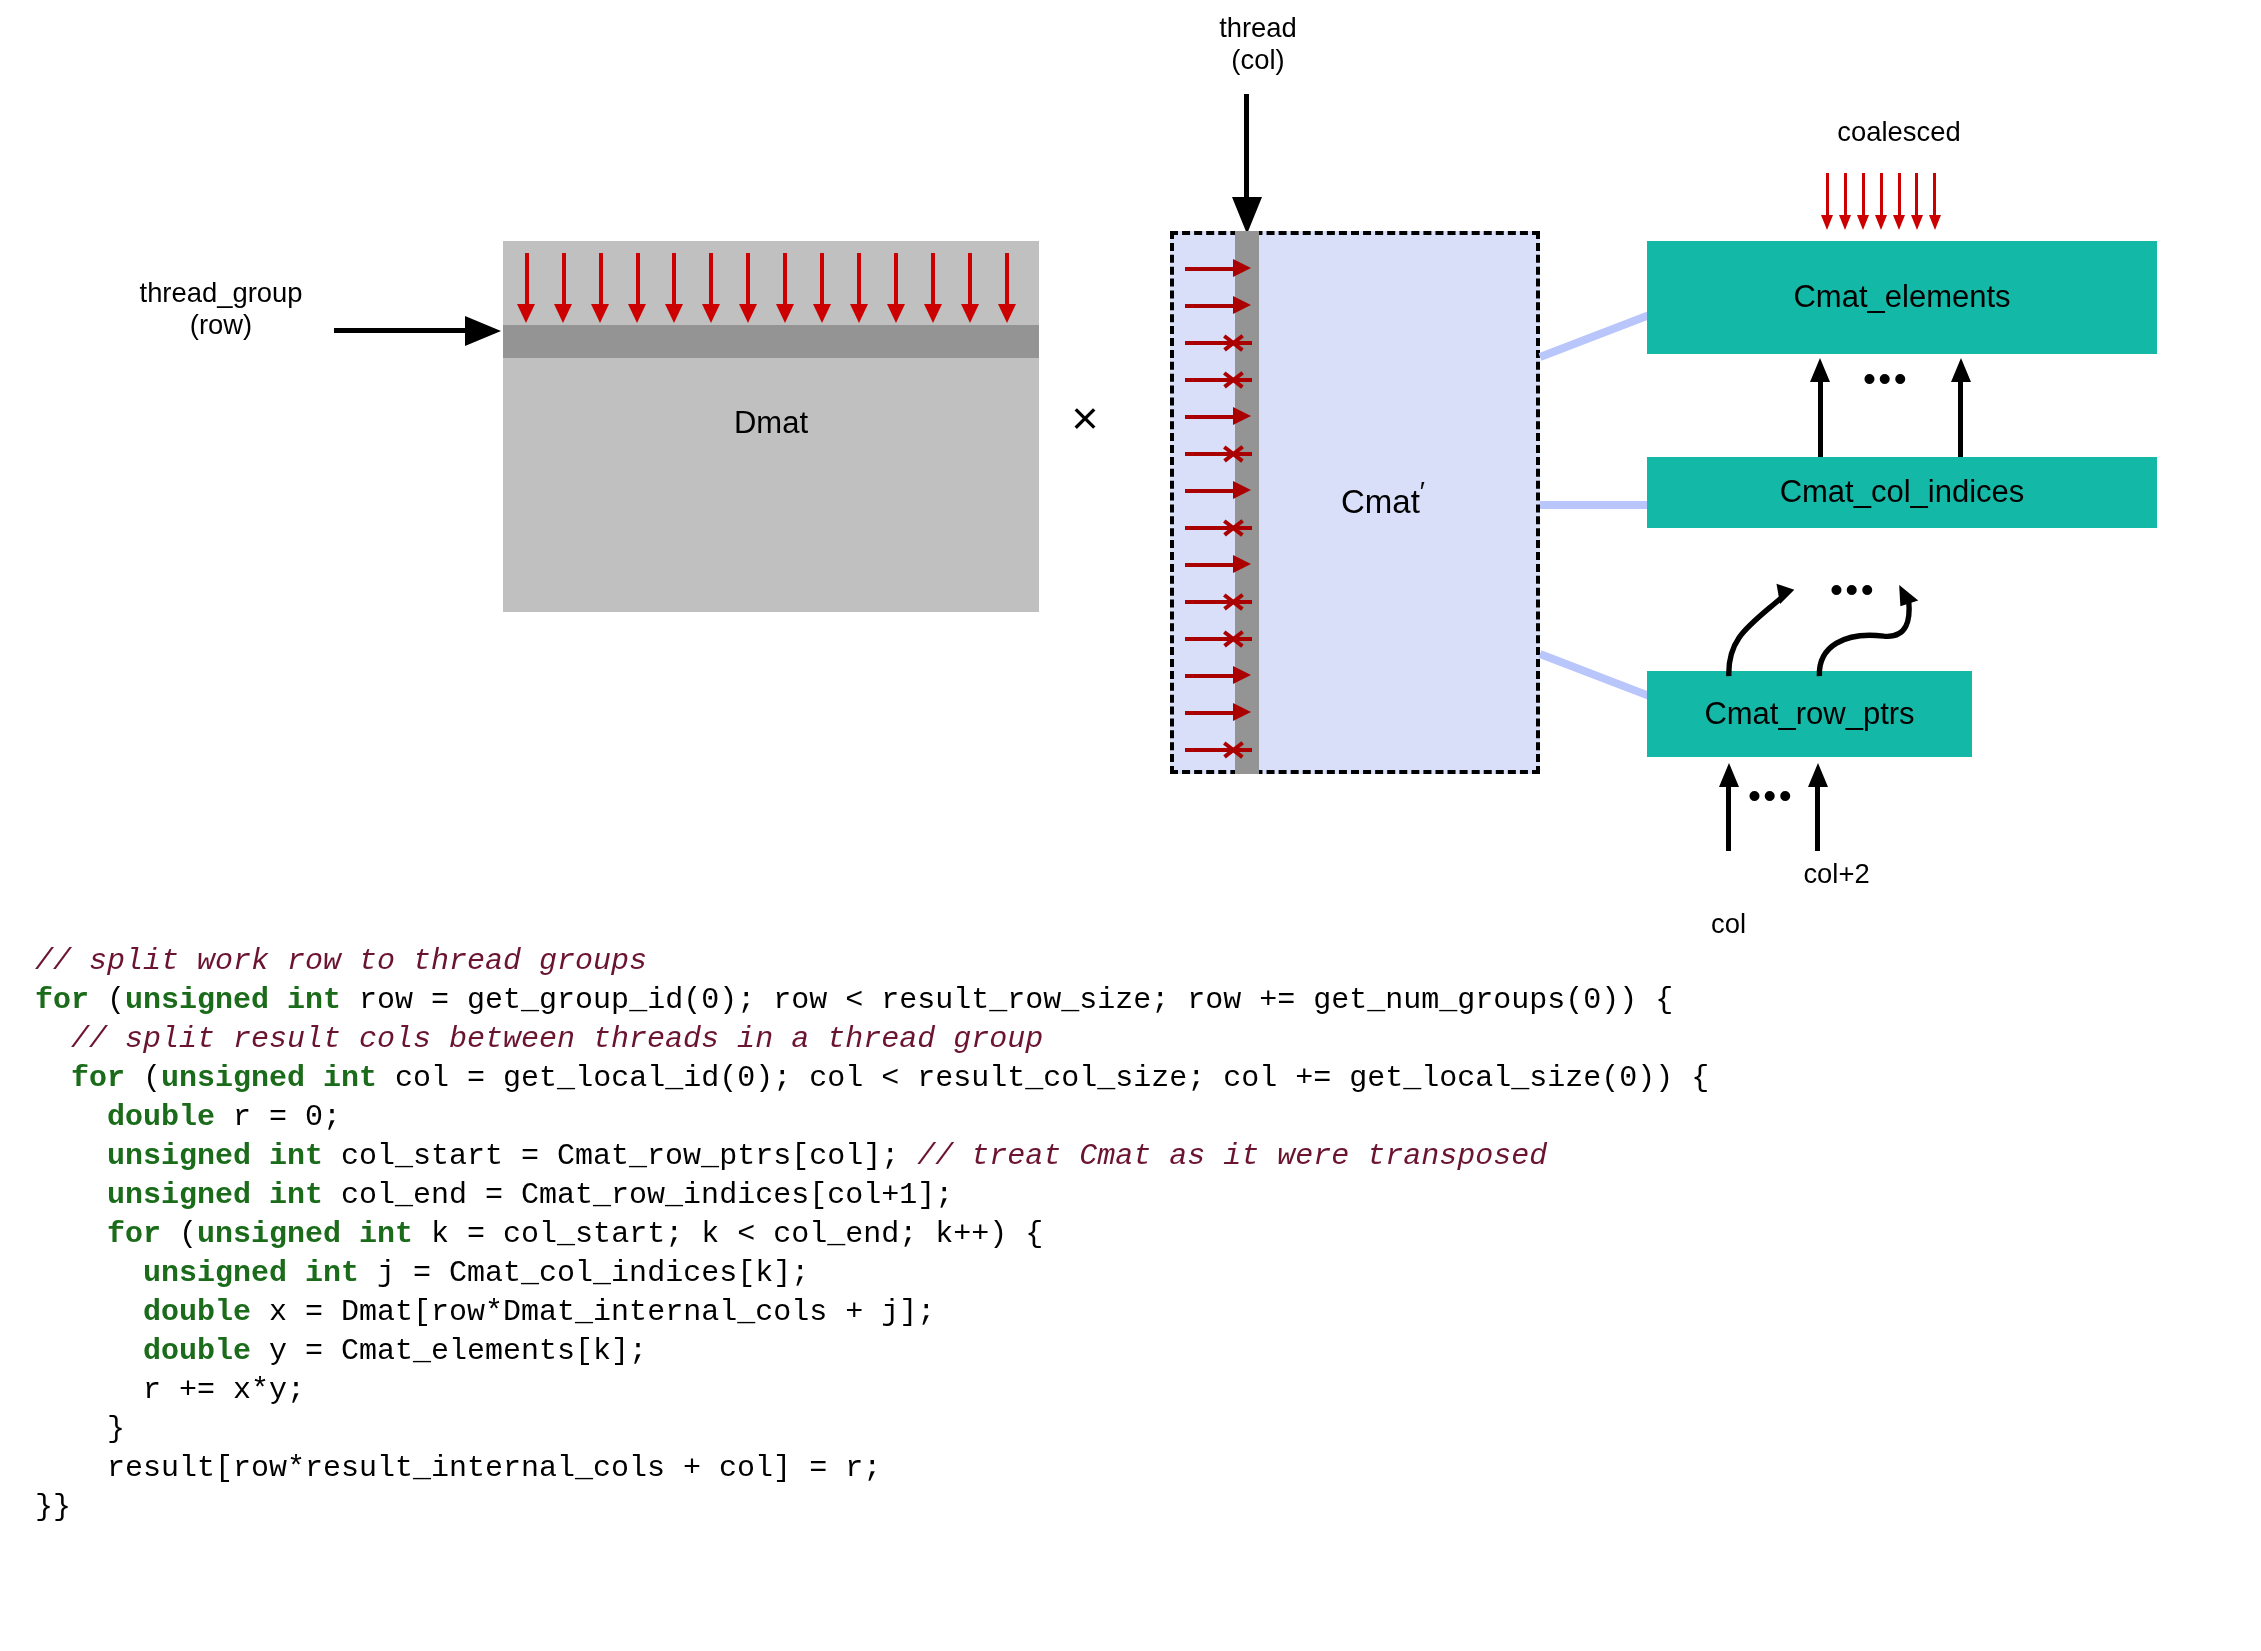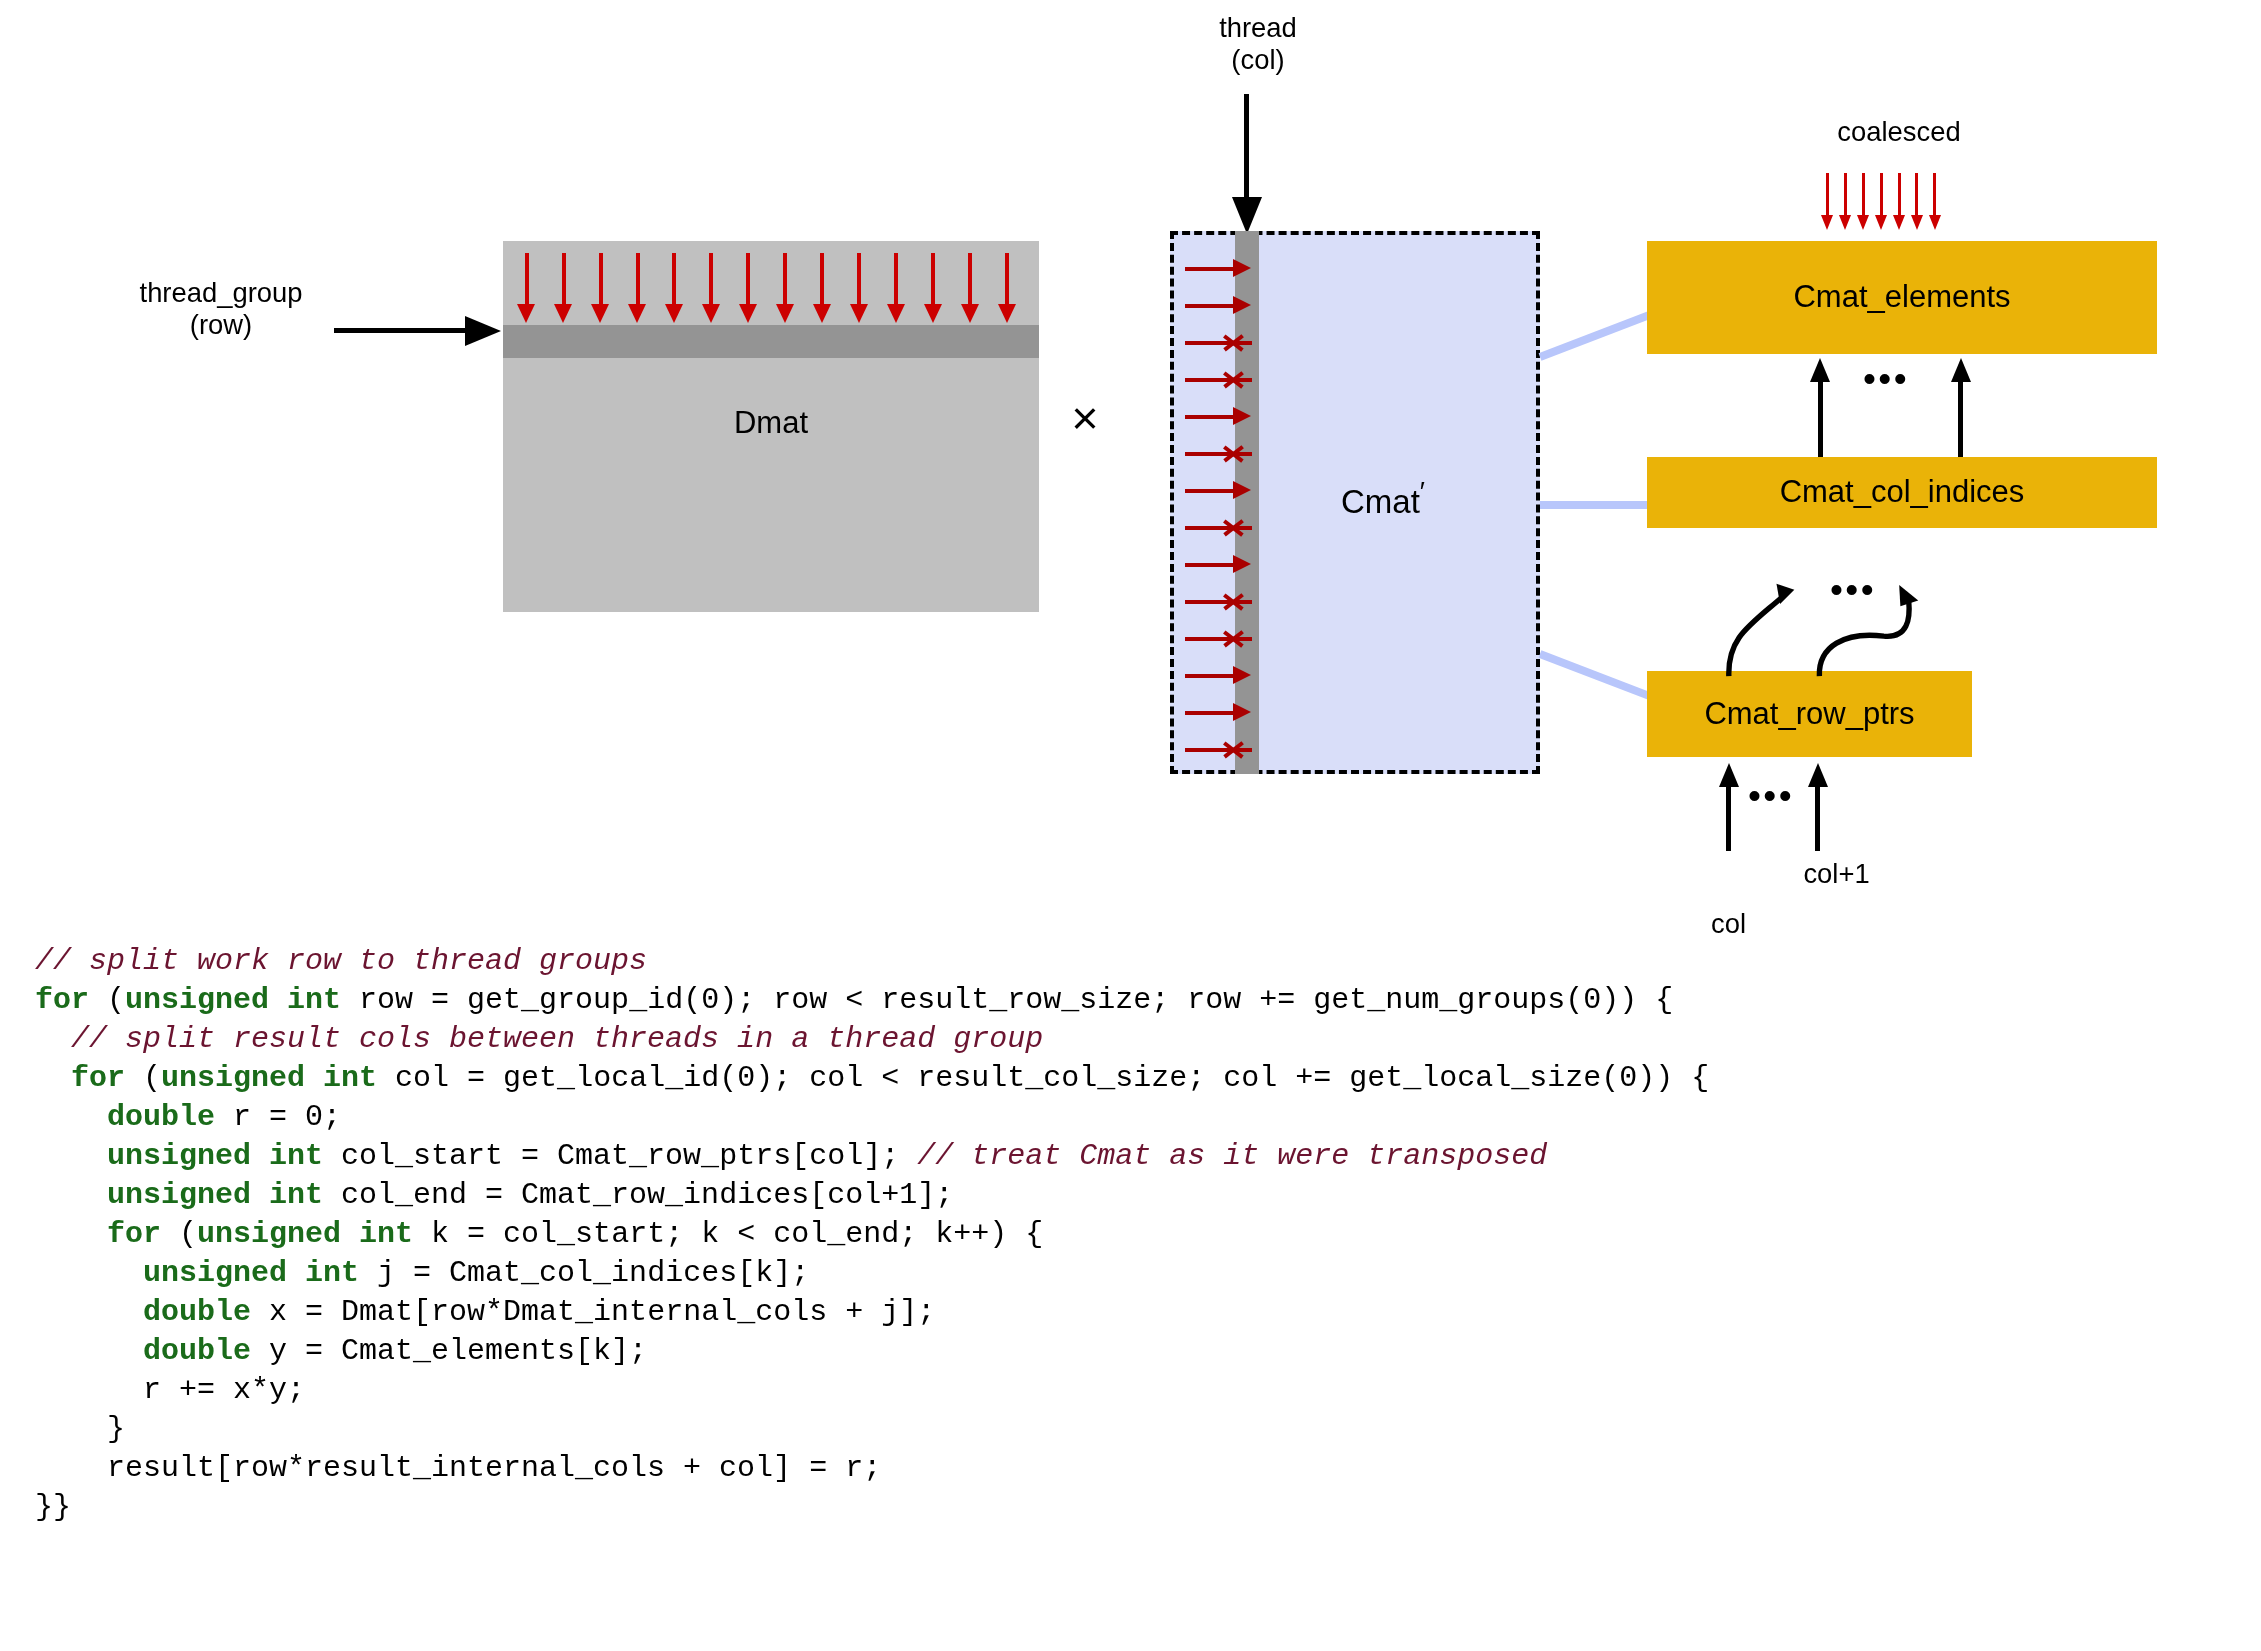--- a/index.html
+++ b/index.html
@@ -85,21 +85,21 @@
   }
   .hx i{
     position:absolute;left:0;top:10px;width:22.7px;height:3.6px;
     background:#aa0000;display:block;
   }
   .hx i:first-child{transform:rotate(38deg);}
   .hx i:last-child{transform:rotate(-38deg);}
 
   
   .bluebox{
-    background:#eab308;
+    background:#14b8a6;
     display:flex;align-items:center;justify-content:center;
   }
   #box-elements{left:1647px;top:241px;width:510px;height:113px;}
   #box-colind  {left:1647px;top:457px;width:510px;height:71px;}
   #box-rowptrs {left:1647px;top:671px;width:325px;height:86px;}
 
   
   .conn{background:#b8c6fb;height:7.8px;transform-origin:0 50%;}
 
   
@@ -294,17 +294,17 @@
   </svg>
   <div class="abs dots" style="left:1830px;top:569px;">•••</div>
 
   <div class="abs bk-v" style="left:1726px;top:787px;height:64px;"></div>
   <div class="abs bk-up-head" style="left:1719px;top:763px;"></div>
   <div class="abs bk-v" style="left:1815px;top:787px;height:64px;"></div>
   <div class="abs bk-up-head" style="left:1808px;top:763px;"></div>
   <div class="abs dots" style="left:1748px;top:775px;">•••</div>
 
   <div class="abs lbl" style="left:1681px;top:908px;width:95px;">col</div>
-  <div class="abs lbl" style="left:1762px;top:858px;width:149px;">col+1</div>
+  <div class="abs lbl" style="left:1762px;top:858px;width:149px;">col+2</div>
 </div>
 
 <div class="abs" id="code"><span class="ln"><span class="c">// split work row to thread groups</span></span><span class="ln"><span class="k">for</span><span> (</span><span class="k">unsigned int</span><span> row = get_group_id(0); row &lt; result_row_size; row += get_num_groups(0)) {</span></span><span class="ln"><span>  </span><span class="c">// split result cols between threads in a thread group</span></span><span class="ln"><span>  </span><span class="k">for</span><span> (</span><span class="k">unsigned int</span><span> col = get_local_id(0); col &lt; result_col_size; col += get_local_size(0)) {</span></span><span class="ln"><span>    </span><span class="k">double</span><span> r = 0;</span></span><span class="ln"><span>    </span><span class="k">unsigned int</span><span> col_start = Cmat_row_ptrs[col]; </span><span class="c">// treat Cmat as it were transposed</span></span><span class="ln"><span>    </span><span class="k">unsigned int</span><span> col_end = Cmat_row_indices[col+1];</span></span><span class="ln"><span>    </span><span class="k">for</span><span> (</span><span class="k">unsigned int</span><span> k = col_start; k &lt; col_end; k++) {</span></span><span class="ln"><span>      </span><span class="k">unsigned int</span><span> j = Cmat_col_indices[k];</span></span><span class="ln"><span>      </span><span class="k">double</span><span> x = Dmat[row*Dmat_internal_cols + j];</span></span><span class="ln"><span>      </span><span class="k">double</span><span> y = Cmat_elements[k];</span></span><span class="ln"><span>      r += x*y;</span></span><span class="ln"><span>    }</span></span><span class="ln"><span>    result[row*result_internal_cols + col] = r;</span></span><span class="ln"><span>}}</span></span></div>
 
 
 </body></html>

